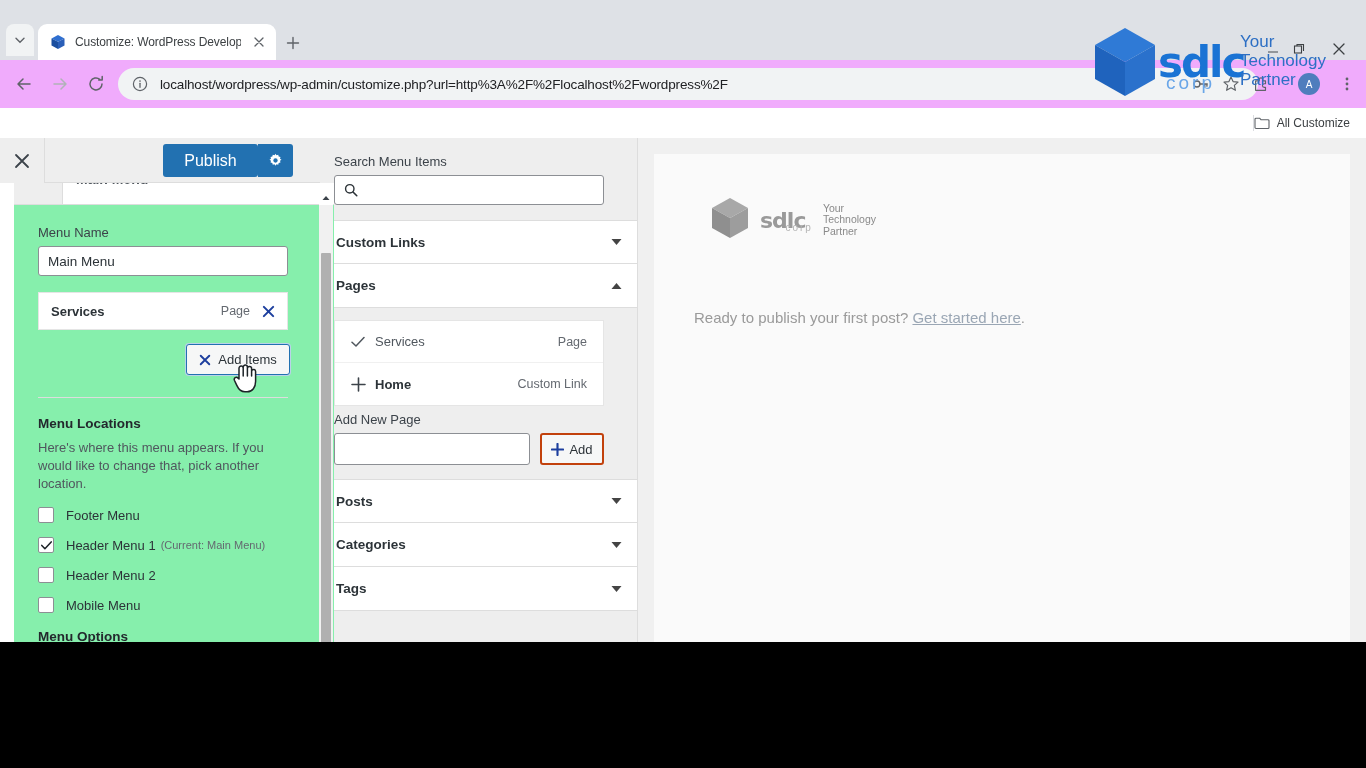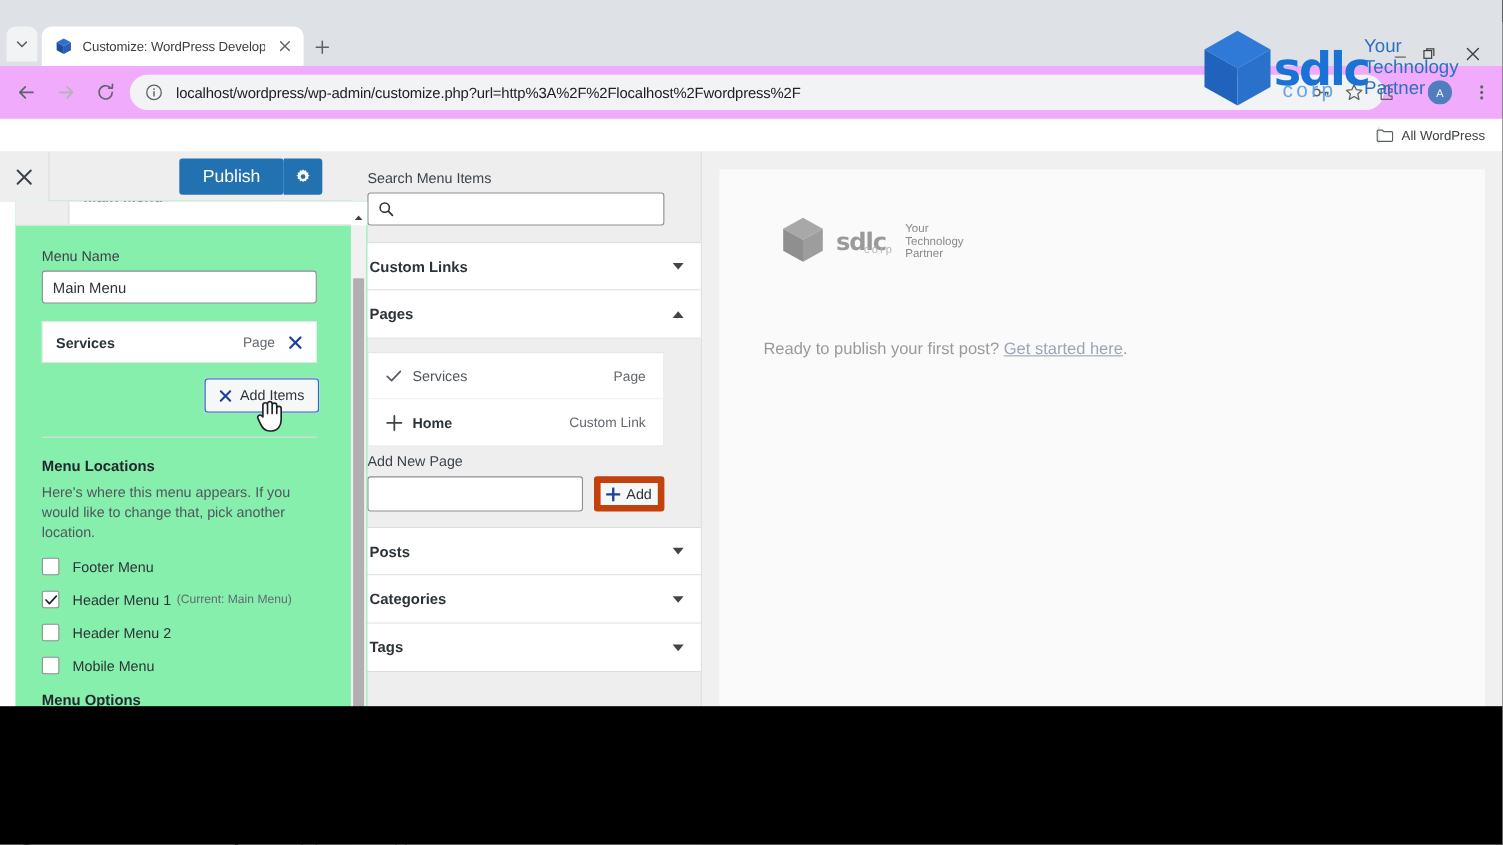--- a/index.html
+++ b/index.html
@@ -176,21 +176,21 @@
   .avail-item-icon { width:20px; flex:0 0 20px; display:flex; align-items:center; }
   .avail-item-name { flex:1 1 auto; font-size:13px; color:#50575e; margin-left:4px; }
   .avail-item-name.bold { font-weight:700; color:#2c3338; }
   .avail-item-type { font-size:12.5px; color:#646970; }
 
   .addnew-label { font-size:13px; color:#3c434a; margin: 6px 0 6px 0; }
   .addnew-row { display:flex; align-items:center; gap:10px; }
   .addnew-input { width:196px; height:32px; border:1px solid #8c8f94; border-radius:3px; background:#fff;
     font-size:13px; padding:0 9px; font-family:"Liberation Sans", sans-serif; }
   .addnew-btn {
-    width:64px; height:32px; border:6px solid #c2410c; border-radius:3px; background:#f6f7f7;
+    width:64px; height:32px; border:2px solid #c2410c; border-radius:3px; background:#f6f7f7;
     display:flex; align-items:center; justify-content:center; gap:5px;
     font-size:13px; color:#2c3338; cursor:pointer;
   }
 
   
   .preview { position:absolute; left:638px; top:0; width:728px; height:630px; background:#f0f0f0; padding: 16px; }
   .preview-inner { width:100%; height:100%; background:#fafafa; position:relative; }
   .prev-logo { position:absolute; left:56px; top:42px; display:flex; align-items:center; gap:10px; }
   .prev-logo-sdlc { font-size:22px; font-weight:bold; color:#9a9a9a; letter-spacing:-1px; font-family:"DejaVu Sans", sans-serif; }
   .prev-logo-corp { font-size:10px; color:#b4b4b4; letter-spacing:2px; margin-left:-30px; margin-top:14px; }
@@ -310,21 +310,21 @@
         </svg>
       </div>
     </div>
 
     <div class="bookmarkbar">
       <div class="bm-sep"></div>
       <div class="bm-all">
         <svg width="16" height="14" viewBox="0 0 16 14">
           <path d="M1 3.2 a1 1 0 0 1 1-1 h3.6 l1.3 1.5 h7.1 a1 1 0 0 1 1 1 v6.8 a1 1 0 0 1 -1 1 h-12 a1 1 0 0 1 -1 -1 z" stroke="#5f6368" stroke-width="1.1" fill="none" stroke-linejoin="round"></path>
         </svg>
-        <span class="bm-all-label">All WordPress</span>
+        <span class="bm-all-label">All Customize</span>
       </div>
     </div>
 
     <div class="tb-right-icon" style="left:1260px; top:36px;">
       <svg width="12" height="12" viewBox="0 0 12 12">
         <path d="M1 9 H11" stroke="#5f6368" stroke-width="1.2"></path>
       </svg>
     </div>
     <div class="tb-right-icon" style="left:1286px; top:36px;">
       <svg width="12" height="12" viewBox="0 0 12 12">

